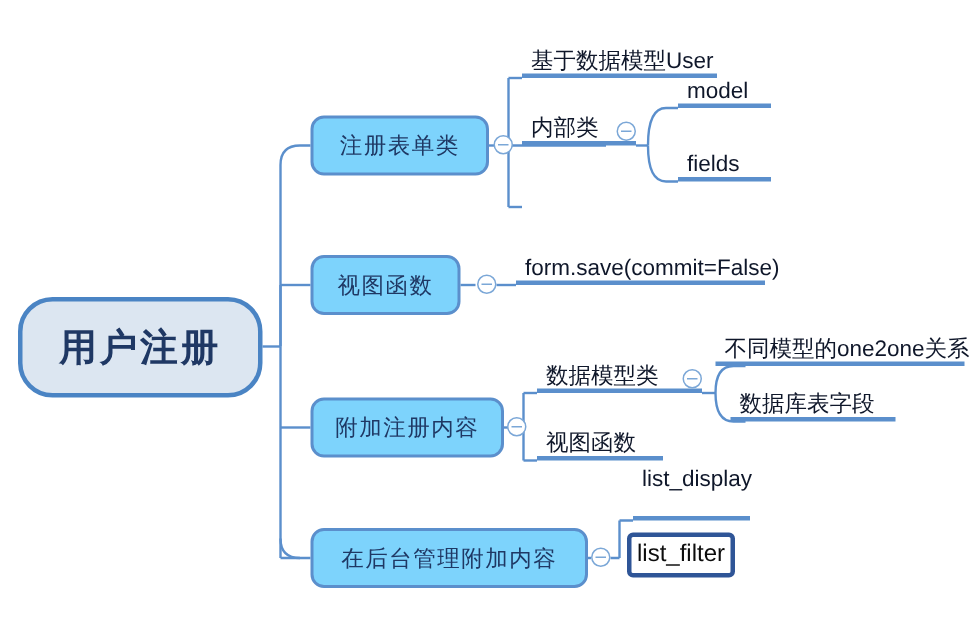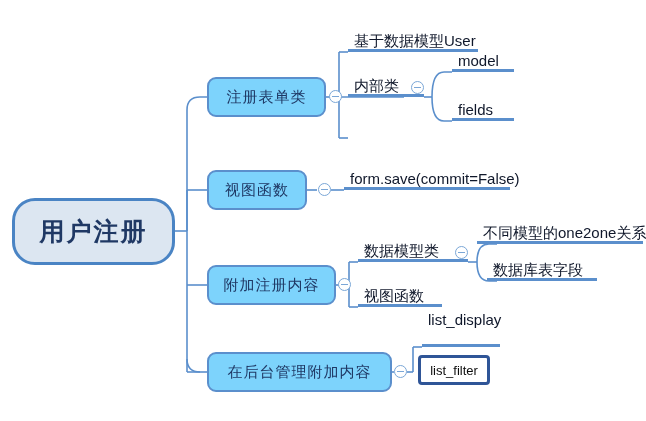--- a/index.html
+++ b/index.html
@@ -94,21 +94,21 @@
     position: absolute;
     box-sizing: border-box;
     background: #ffffff;
     border: 3px solid #2f5597;
     border-radius: 4px;
     display: flex;
     align-items: center;
     justify-content: center;
   }
   .node-selected .label {
-    font-size: 13px;
+    font-size: 16px;
     color: #0d0d0d;
     white-space: nowrap;
   }
 
   
   .collapse-toggle {
     position: absolute;
     width: 13px;
     height: 13px;
     box-sizing: border-box;

